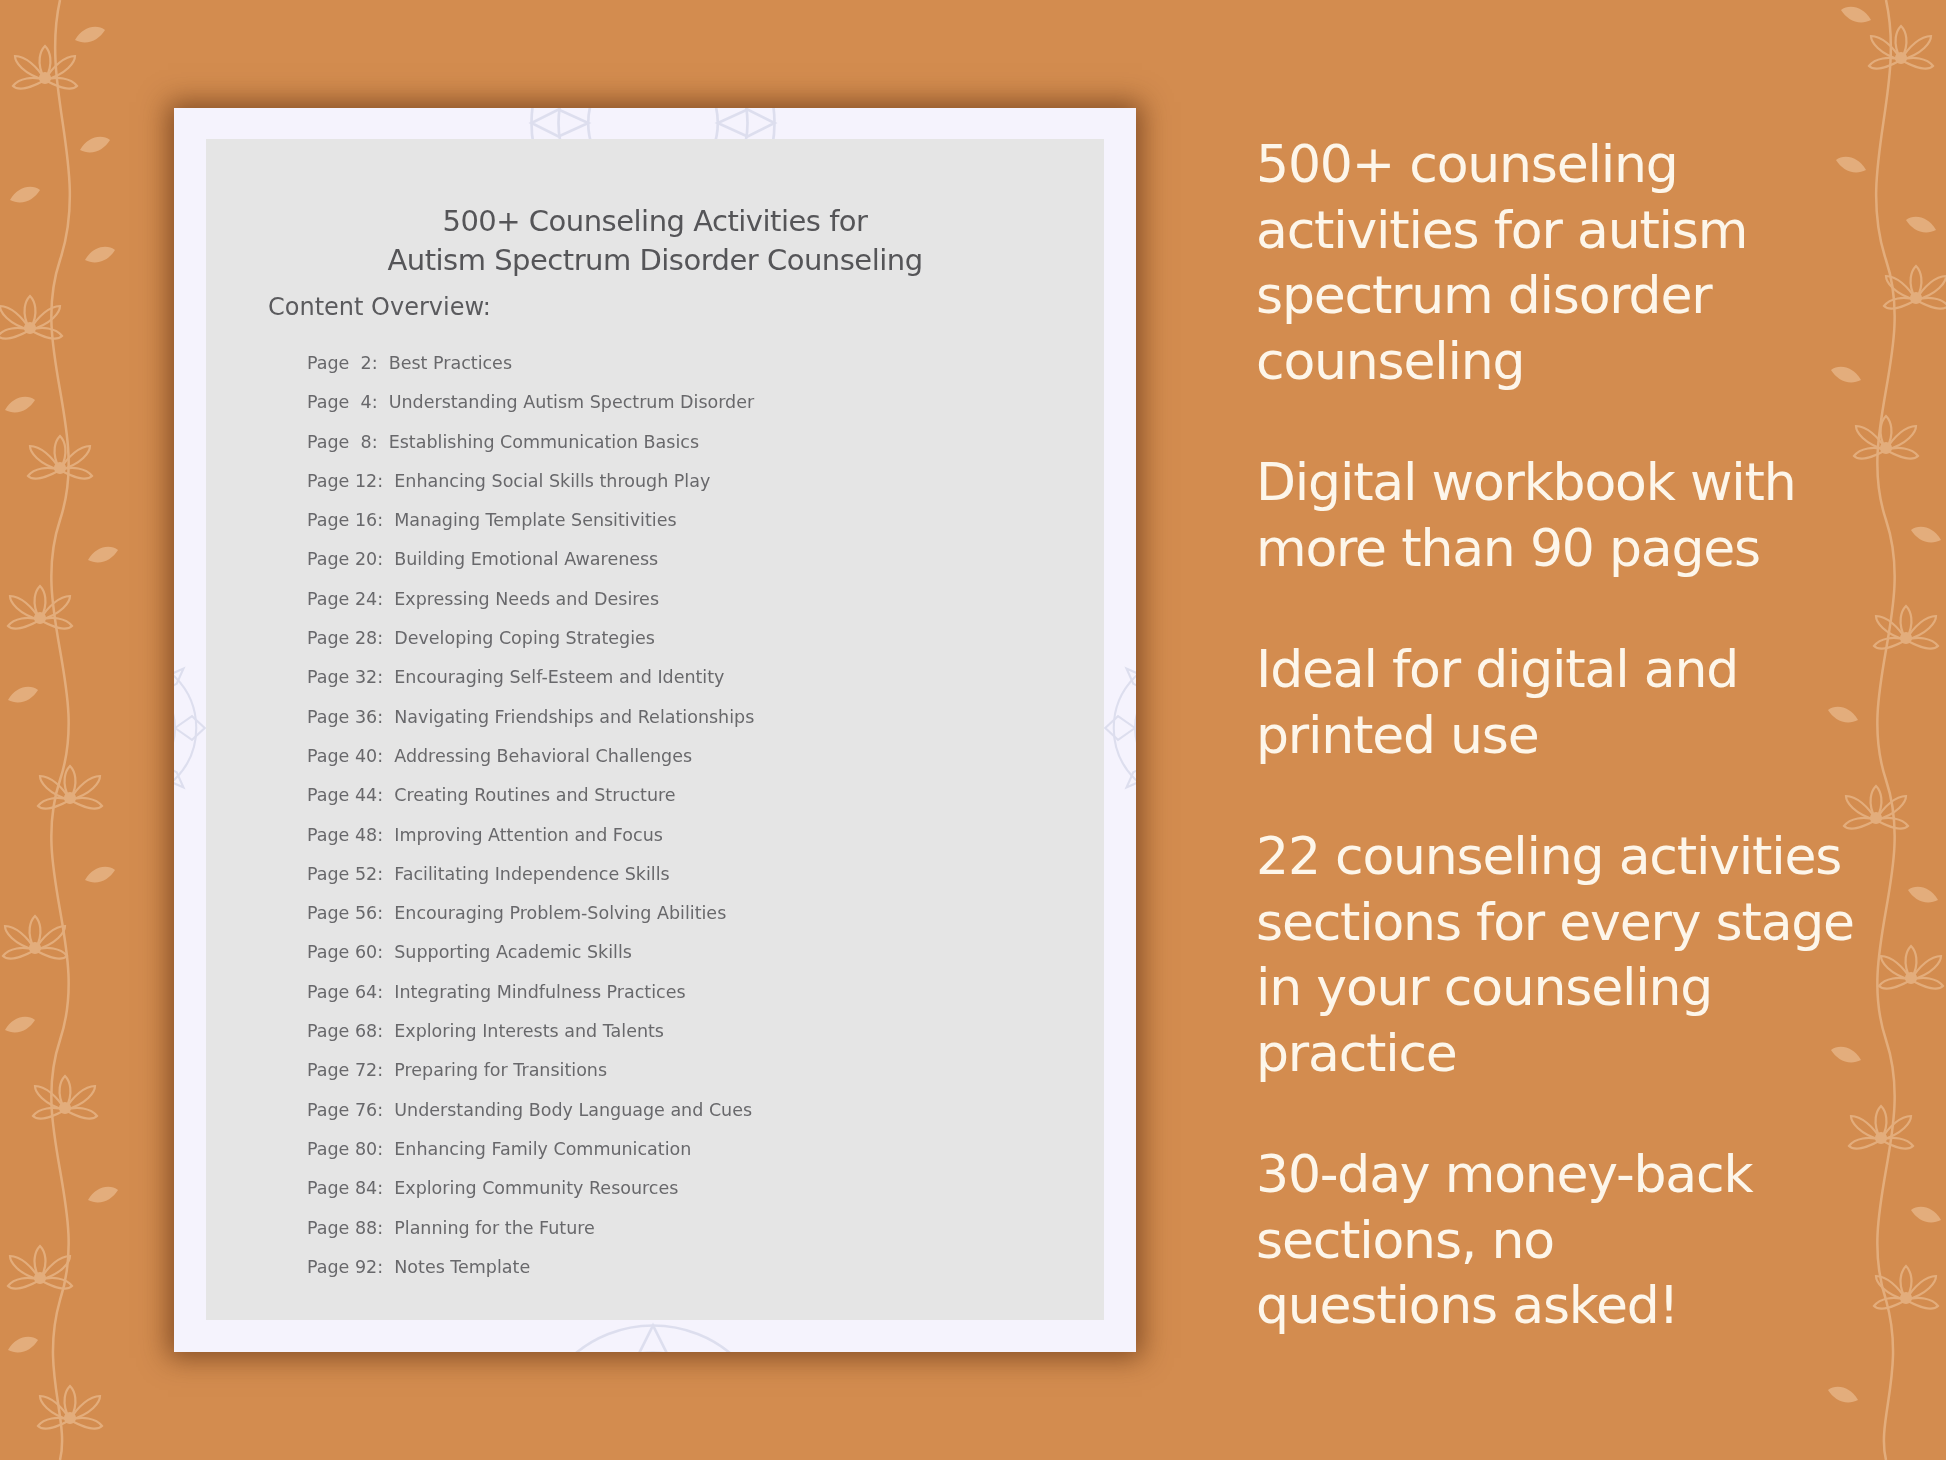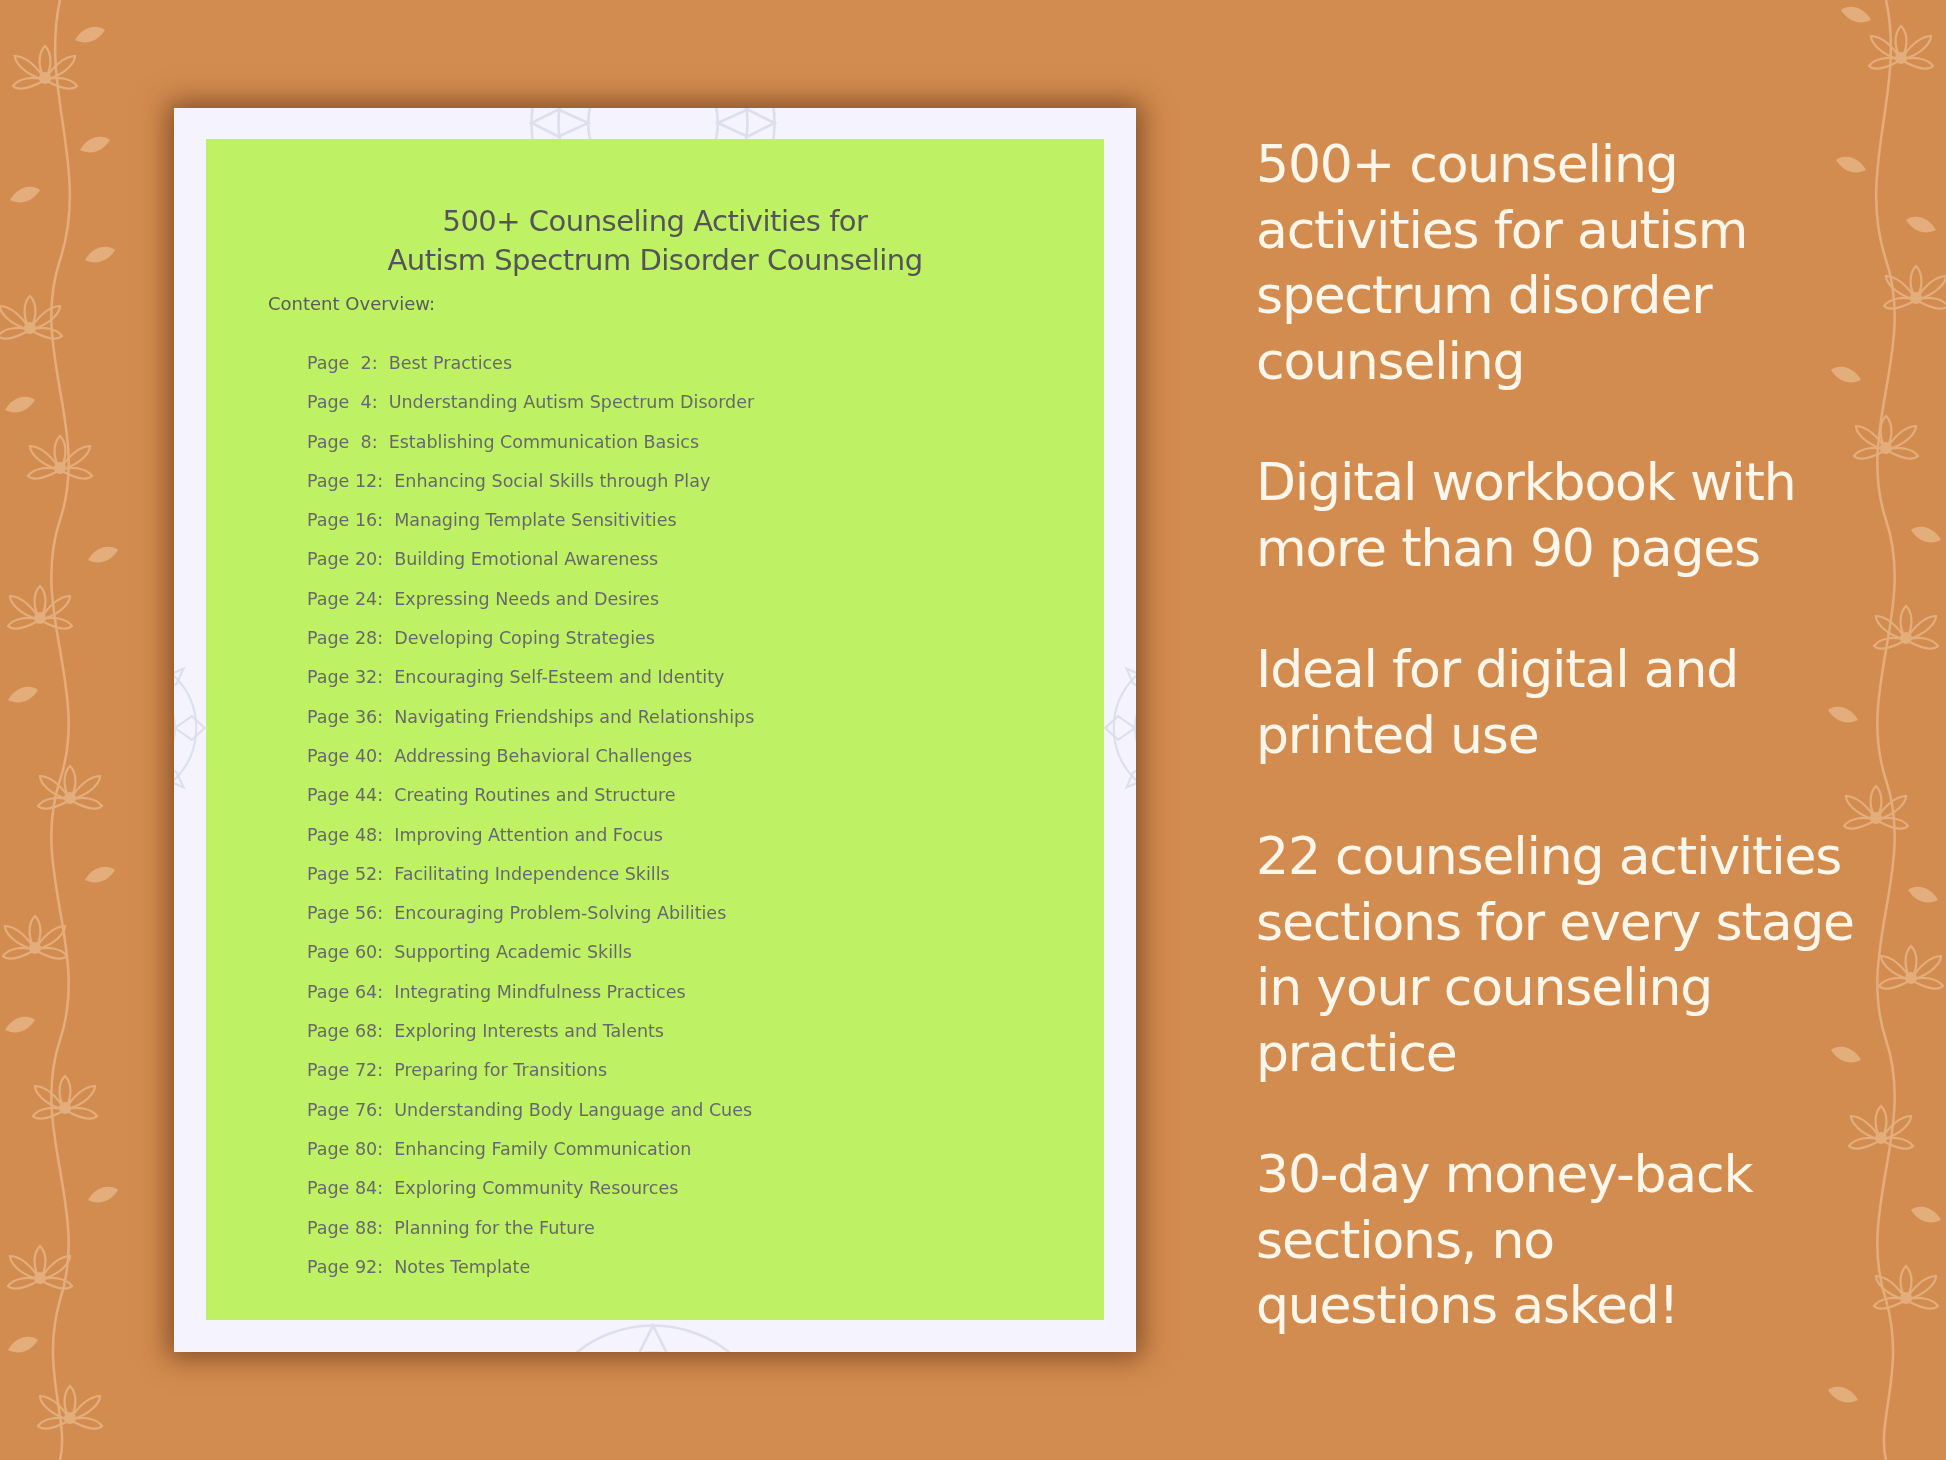--- a/index.html
+++ b/index.html
@@ -15,31 +15,31 @@
 
     .page {
       position: absolute; left: 174px; top: 108px; width: 962px; height: 1244px;
       background: #f5f3fd;
       box-shadow: 0 0 26px 6px rgba(90, 45, 15, 0.65);
       overflow: hidden;
     }
     .mandala { position: absolute; opacity: 0.5; }
     .inner {
       position: absolute; left: 32px; top: 31px; width: 898px; height: 1181px;
-      background: #bef264;
+      background: #e5e5e5;
     }
     .doc-title {
       position: absolute; left: 0; right: 0; top: 44px;
       text-align: center; color: #555558;
       font-size: 29px; line-height: 39px; font-weight: normal;
       font-family: "DejaVu Sans", sans-serif; letter-spacing: -0.5px;
     }
     .overview-label {
       position: absolute; left: 62px; top: 154px;
-      color: #5a5a5d; font-size: 18px; font-family: "DejaVu Sans", sans-serif;
+      color: #5a5a5d; font-size: 24px; font-family: "DejaVu Sans", sans-serif;
     }
     .toc { position: absolute; left: 93px; top: 203px; margin: 8px; padding: 0; list-style: none; }
     .toc li {
       height: 39.3px; line-height: 26px; color: #68686b;
       font-size: 17.5px; font-family: "DejaVu Sans", sans-serif; white-space: pre;
     }
     .toc .pg { display: inline-block; }
 
     .features { position: absolute; left: 1256px; top: 132px; width: 700px; }
     .feature {

